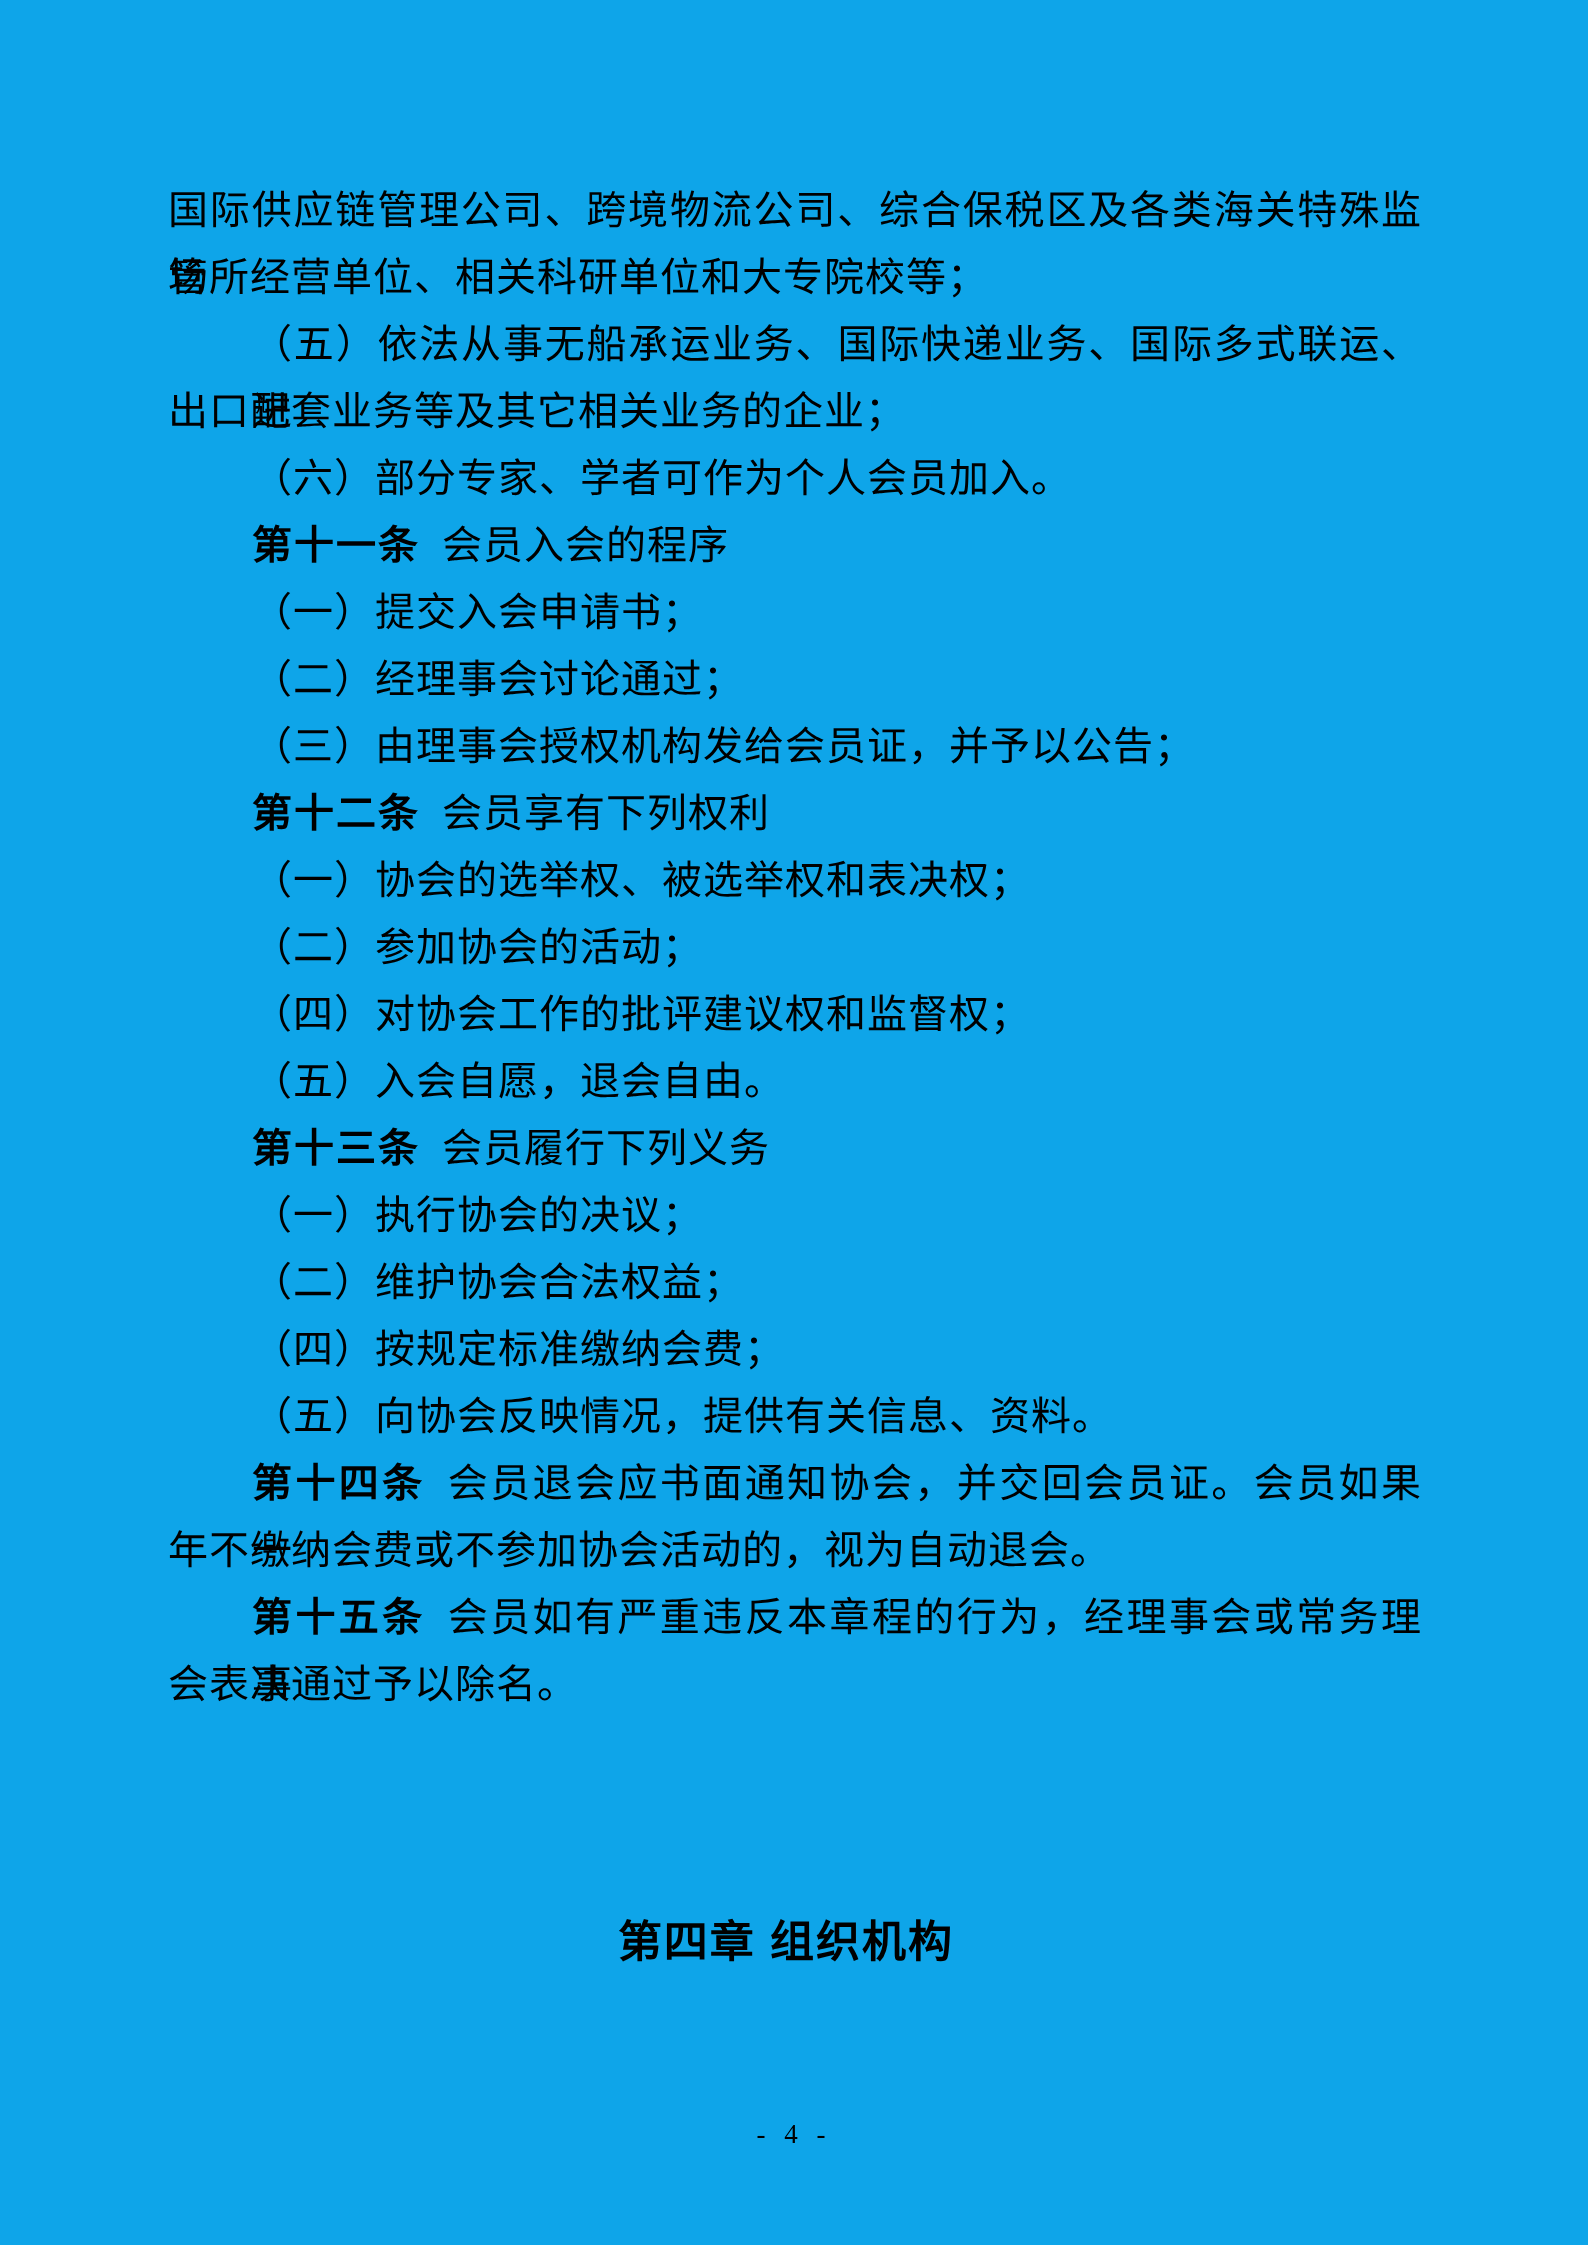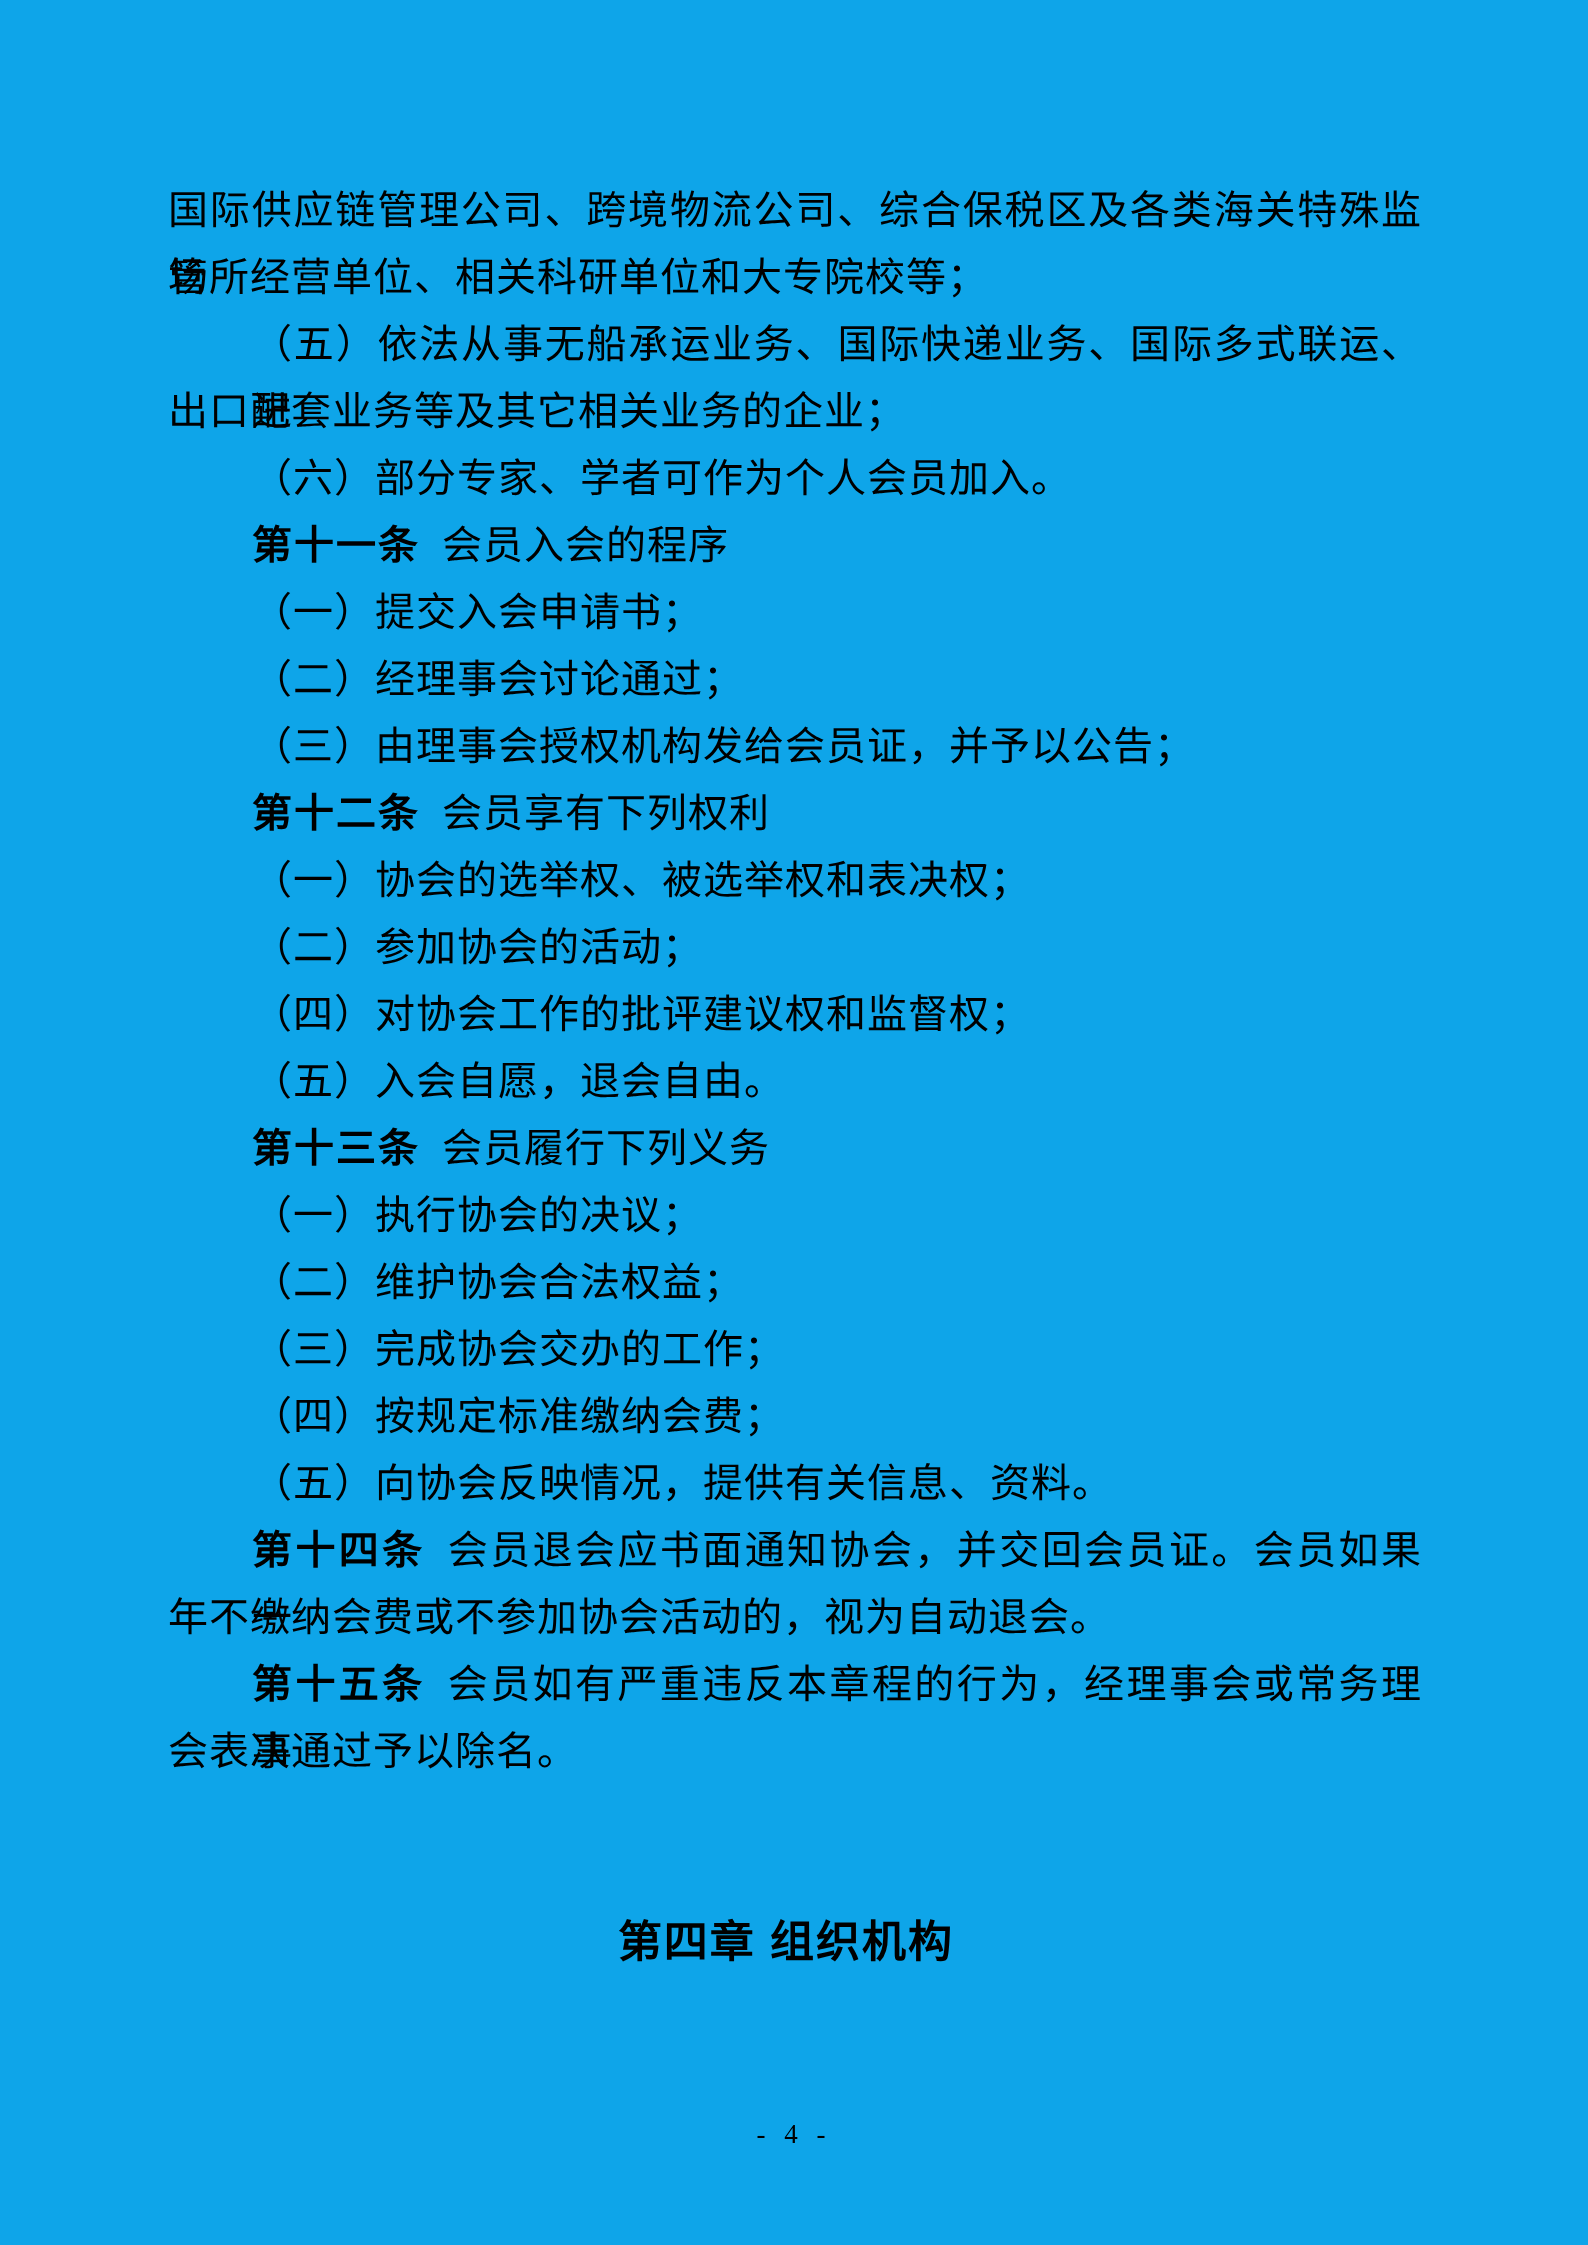--- a/index.html
+++ b/index.html
@@ -83,21 +83,20 @@
       <div class="line indent"><span>（二）经理事会讨论通过；</span></div>
       <div class="line indent"><span>（三）由理事会授权机构发给会员证，并予以公告；</span></div>
       <div class="line indent"><span class="article-no">第十二条</span><span>会员享有下列权利</span></div>
       <div class="line indent"><span>（一）协会的选举权、被选举权和表决权；</span></div>
       <div class="line indent"><span>（二）参加协会的活动；</span></div>
       <div class="line indent"><span>（四）对协会工作的批评建议权和监督权；</span></div>
       <div class="line indent"><span>（五）入会自愿，退会自由。</span></div>
       <div class="line indent"><span class="article-no">第十三条</span><span>会员履行下列义务</span></div>
       <div class="line indent"><span>（一）执行协会的决议；</span></div>
       <div class="line indent"><span>（二）维护协会合法权益；</span></div>
-      <div class="line indent"><span>（三）完成协会交办的工作；</span></div>
       <div class="line indent"><span>（四）按规定标准缴纳会费；</span></div>
       <div class="line indent"><span>（五）向协会反映情况，提供有关信息、资料。</span></div>
       <div class="line indent fill"><span class="article-no">第十四条</span><span>会员退会应书面通知协会，并交回会员证。会员如果一</span></div>
       <div class="line"><span>年不缴纳会费或不参加协会活动的，视为自动退会。</span></div>
       <div class="line indent fill"><span class="article-no">第十五条</span><span>会员如有严重违反本章程的行为，经理事会或常务理事</span></div>
       <div class="line"><span>会表决通过予以除名。</span></div>
     </div>
   <h2 class="chapter">第四章 组织机构</h2>
   <div class="footer">- 4 -</div>
 </div>

